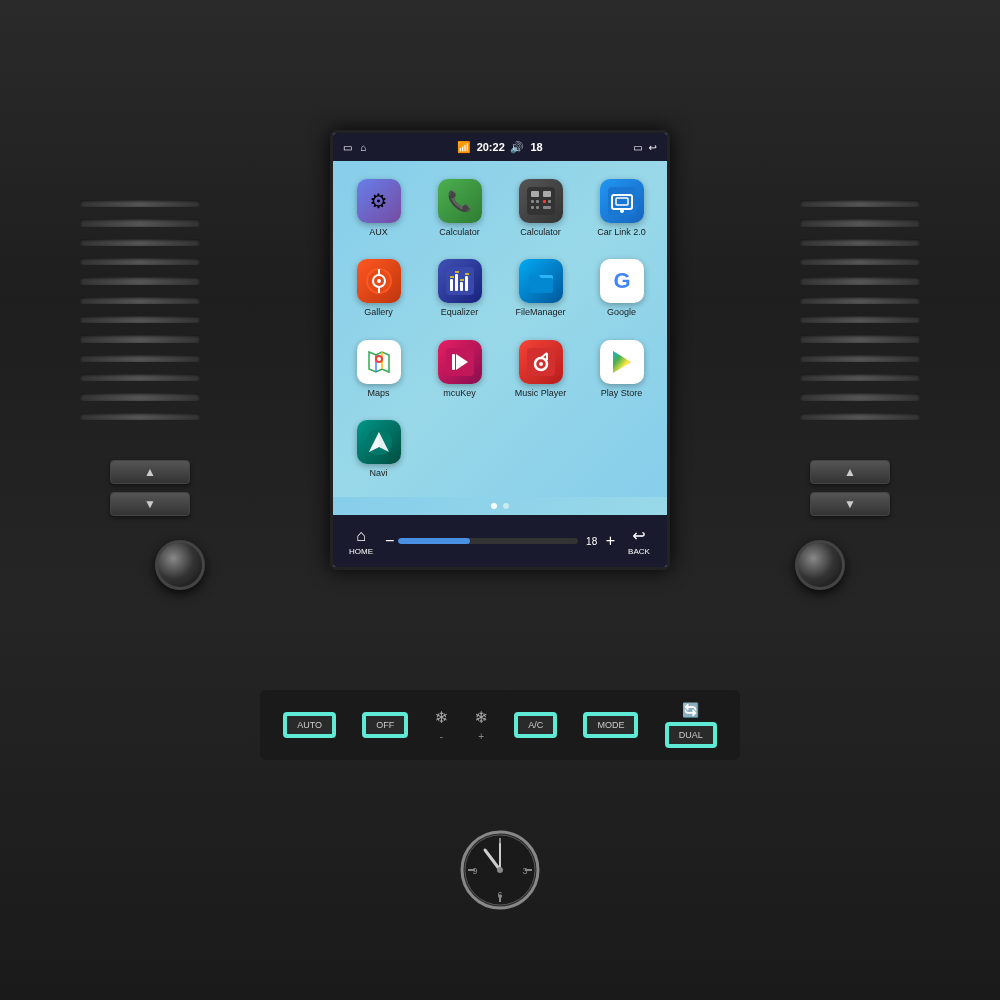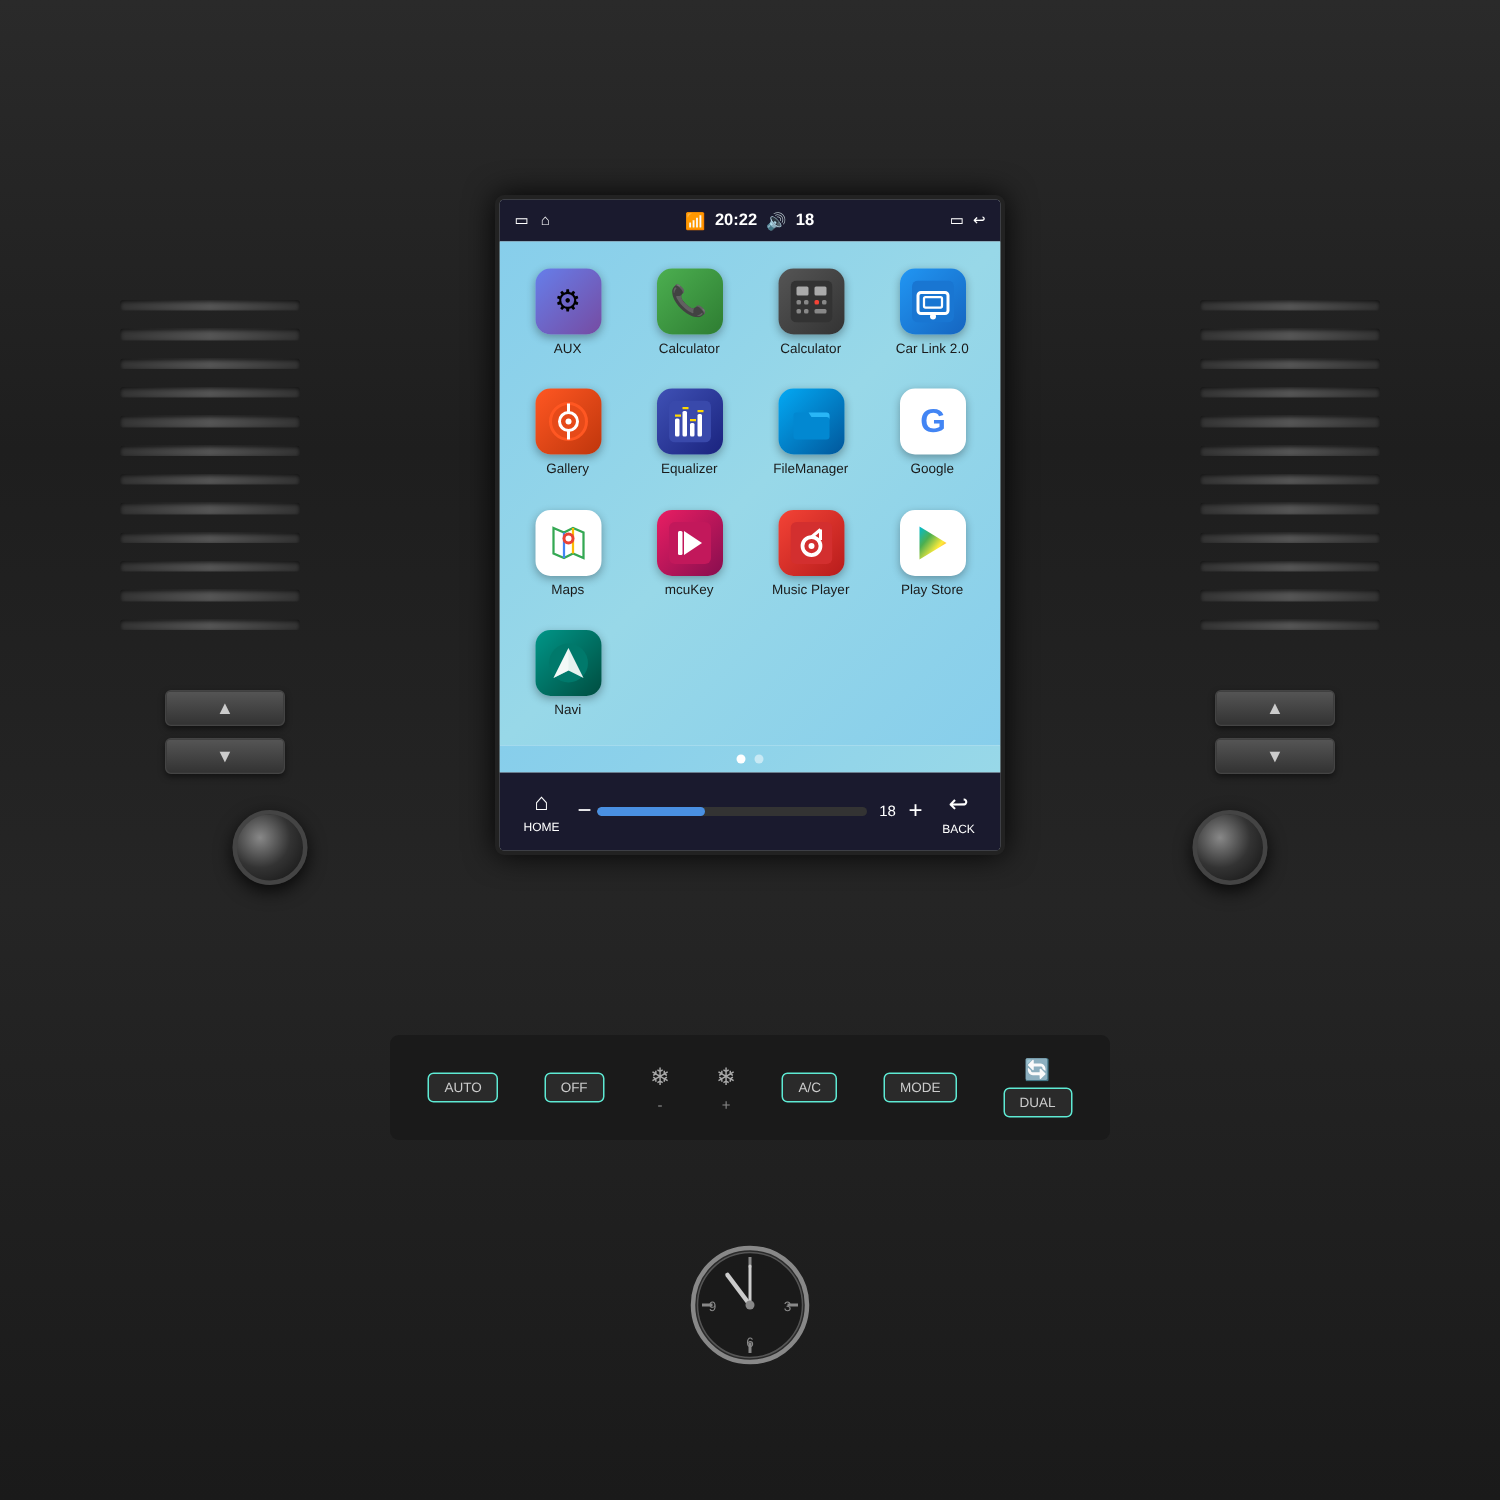--- a/index.html
+++ b/index.html
@@ -325,21 +325,21 @@
       color: #aaa;
       font-size: 9px;
       gap: 3px;
       cursor: pointer;
     }
 
     .climate-btn-box {
       padding: 4px 10px;
       background: #2a2a2a;
       border-radius: 4px;
-      border: 1px solid #5eead4;
+      border: 4px solid #5eead4;
       color: #ccc;
       font-size: 9px;
     }
   </style>
 </head>
 <body>
 
 <div class="car-dashboard">
   <div class="dashboard-bg"></div>
 

